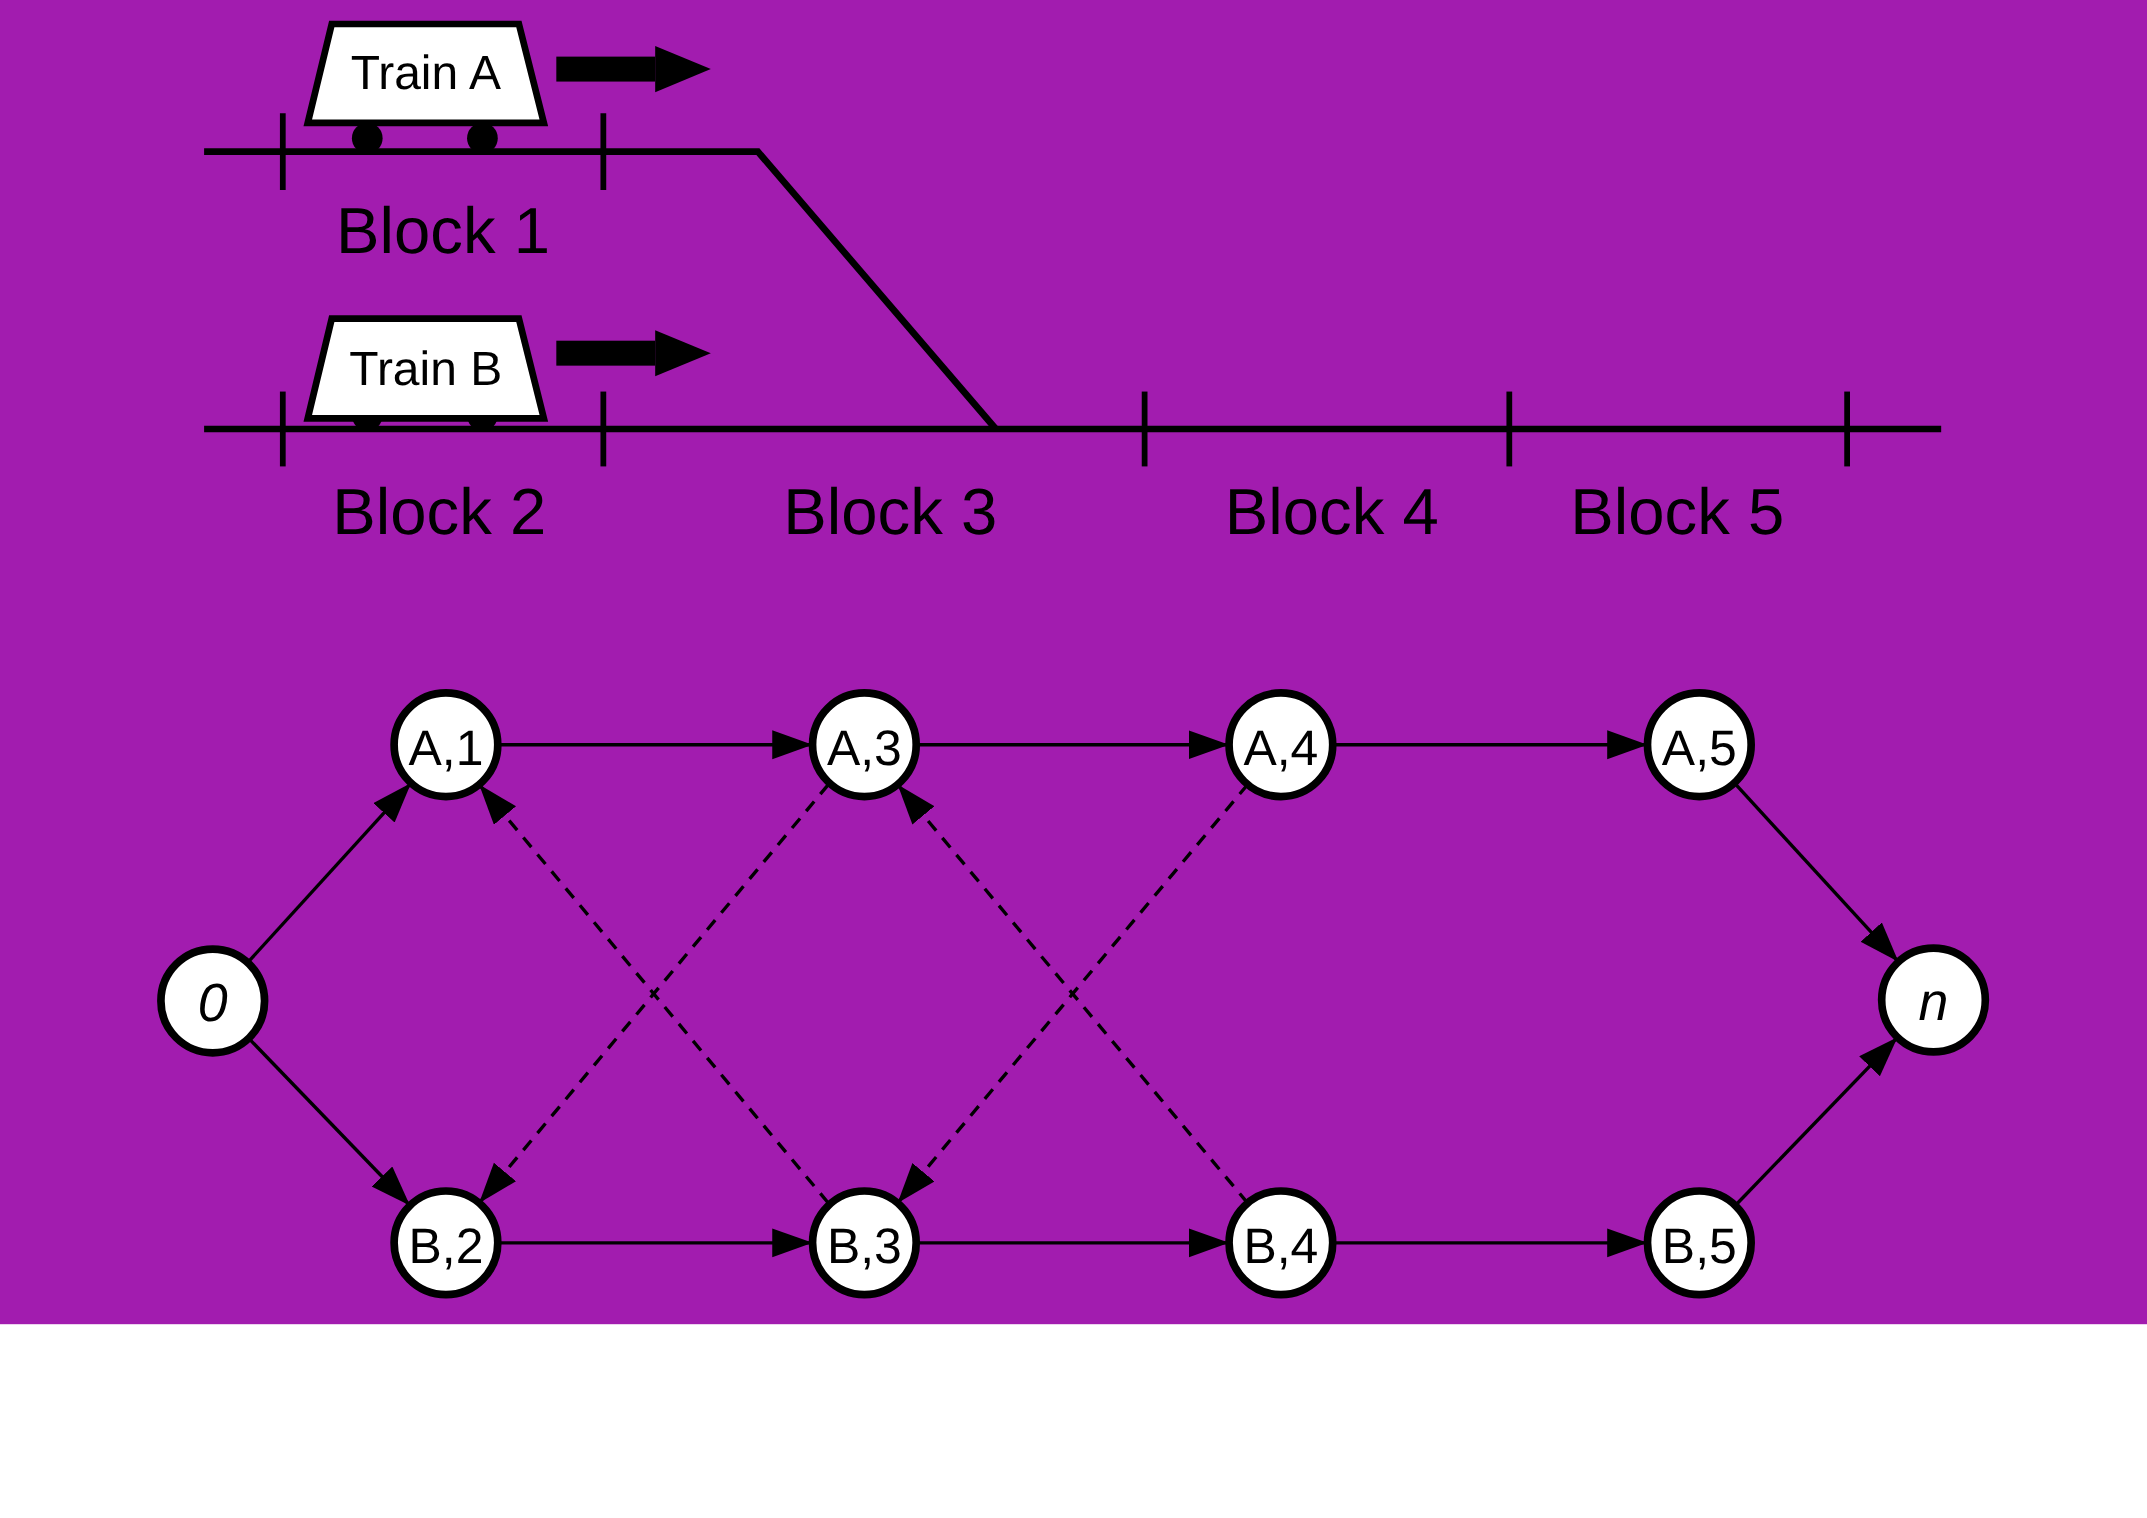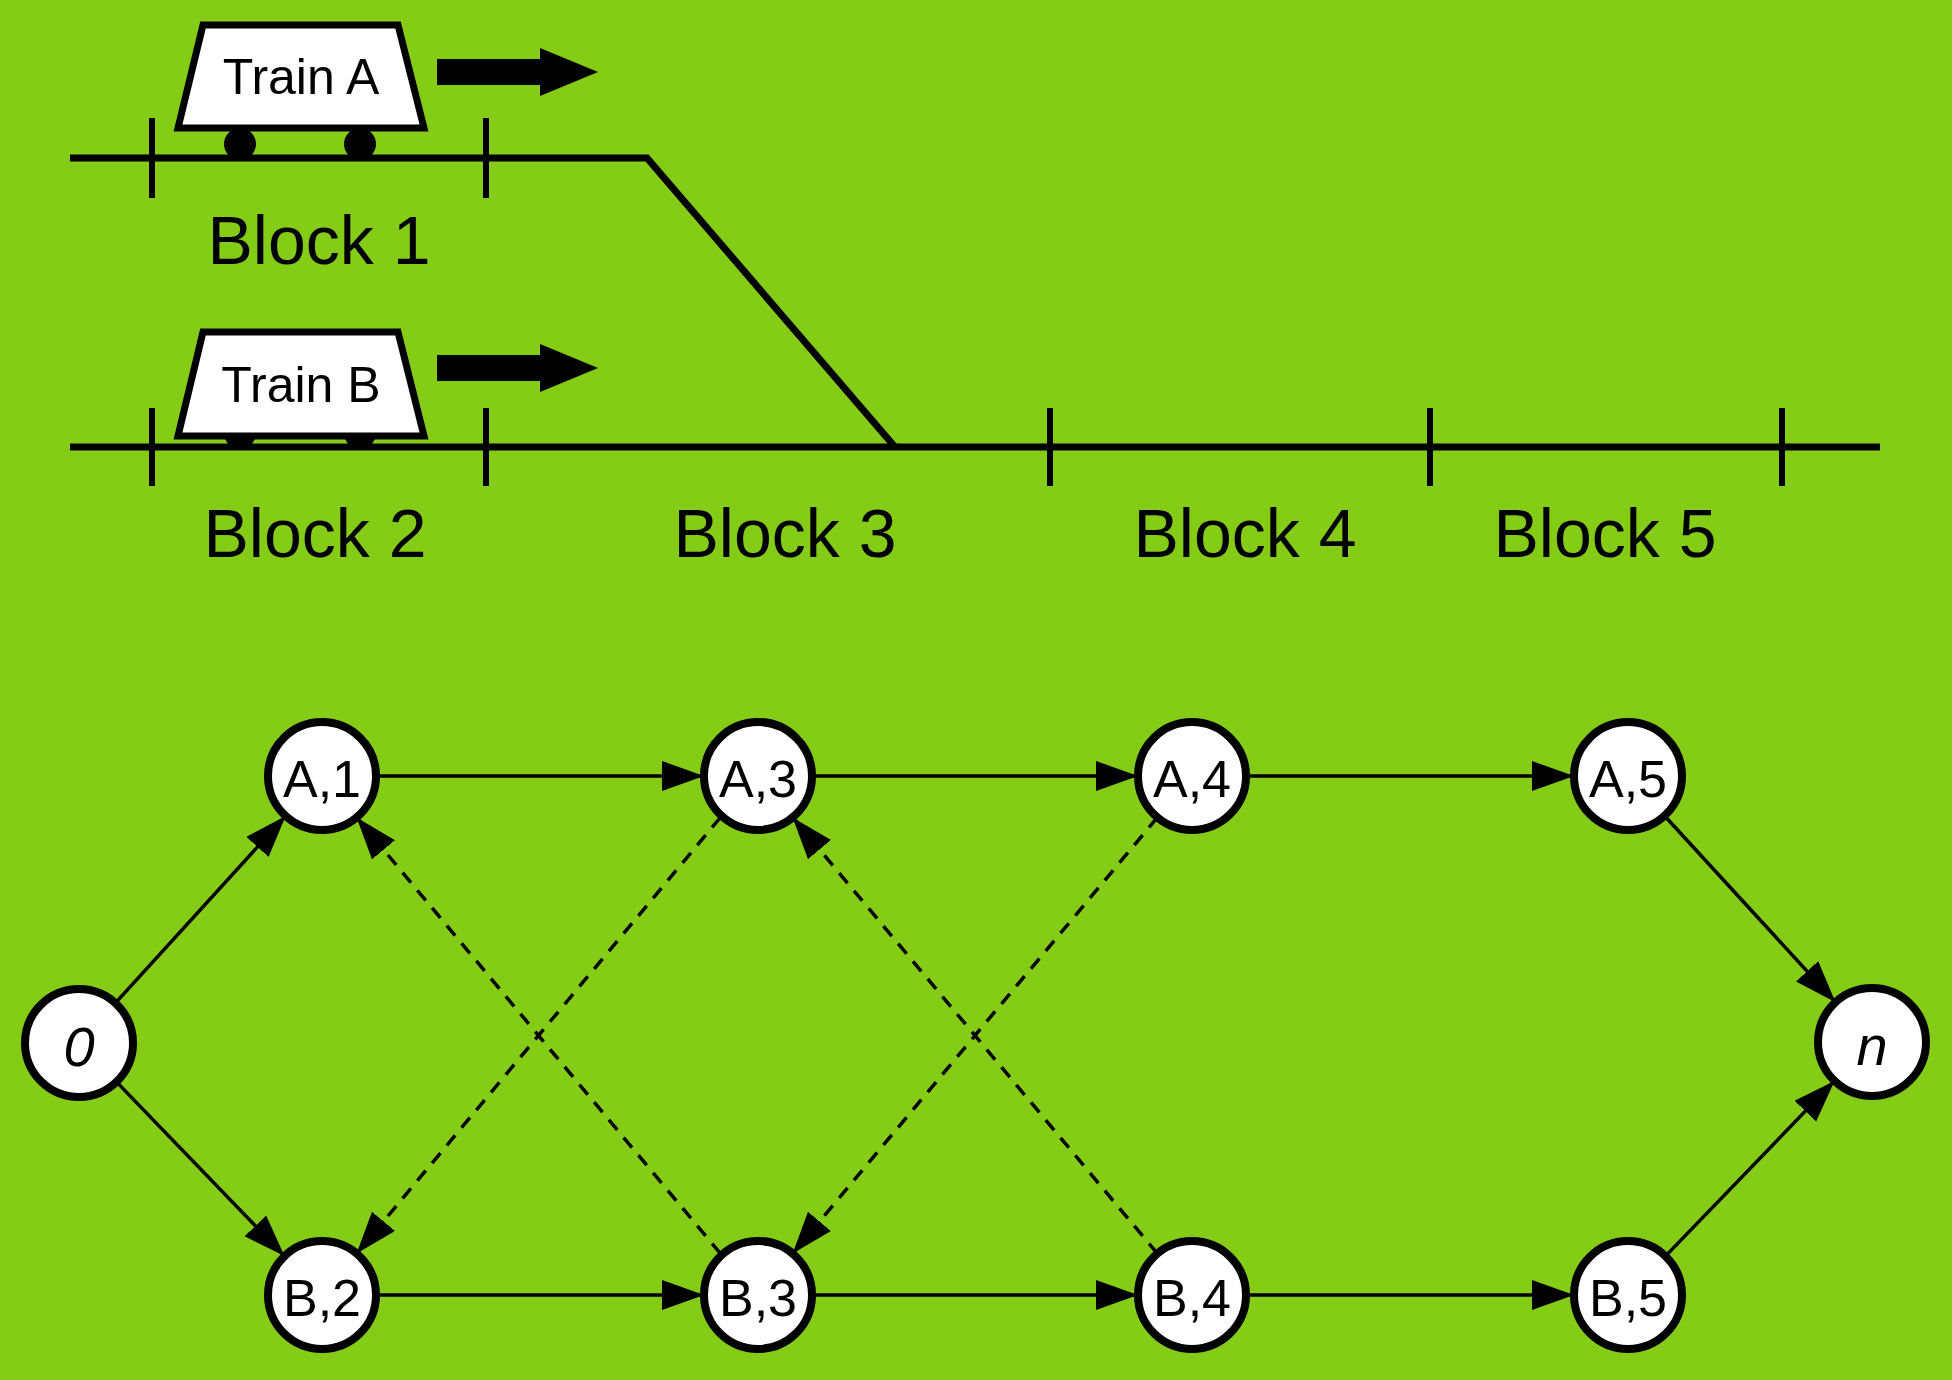--- a/index.html
+++ b/index.html
@@ -1,19 +1,19 @@
 <!DOCTYPE html>
 <html><head>
 <meta charset="utf-8">
 <style>
   html,body{margin:0;padding:0;background:#ffffff;}
   .canvas{
     position:relative;
-    width:1952px;height:1380px;
-    background:#84cc16;
+    width:1952px;height:1204px;
+    background:#a21caf;
     font-family:"Liberation Sans", sans-serif;
   }
   svg{display:block;width:100%;height:100%;}
   .ink-fill{fill:#000000;stroke:none;}
   .node-circle{fill:#ffffff;stroke:#000000;stroke-width:8px;}
   .node-label{
     font-family:"Liberation Sans", sans-serif;
     font-size:52px;fill:#000000;
     text-anchor:middle;
   }

